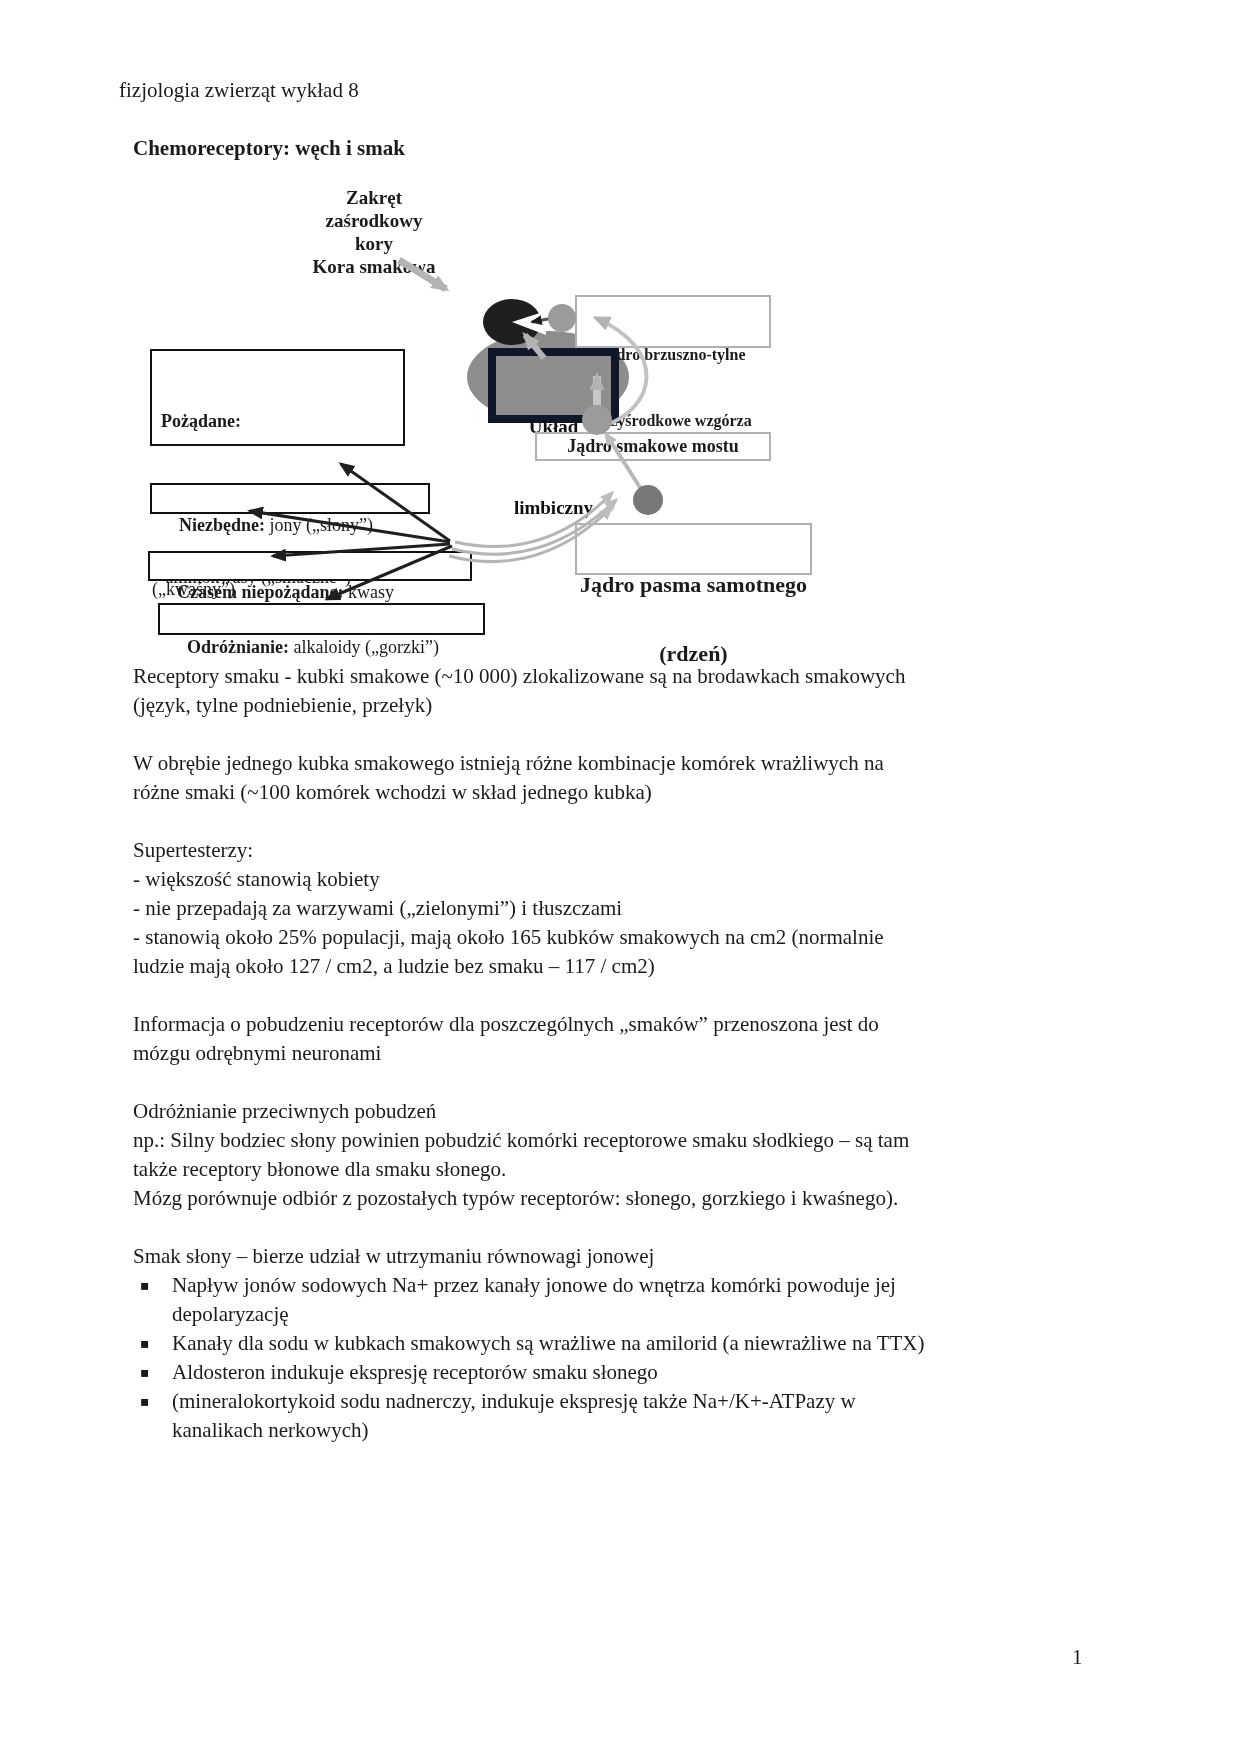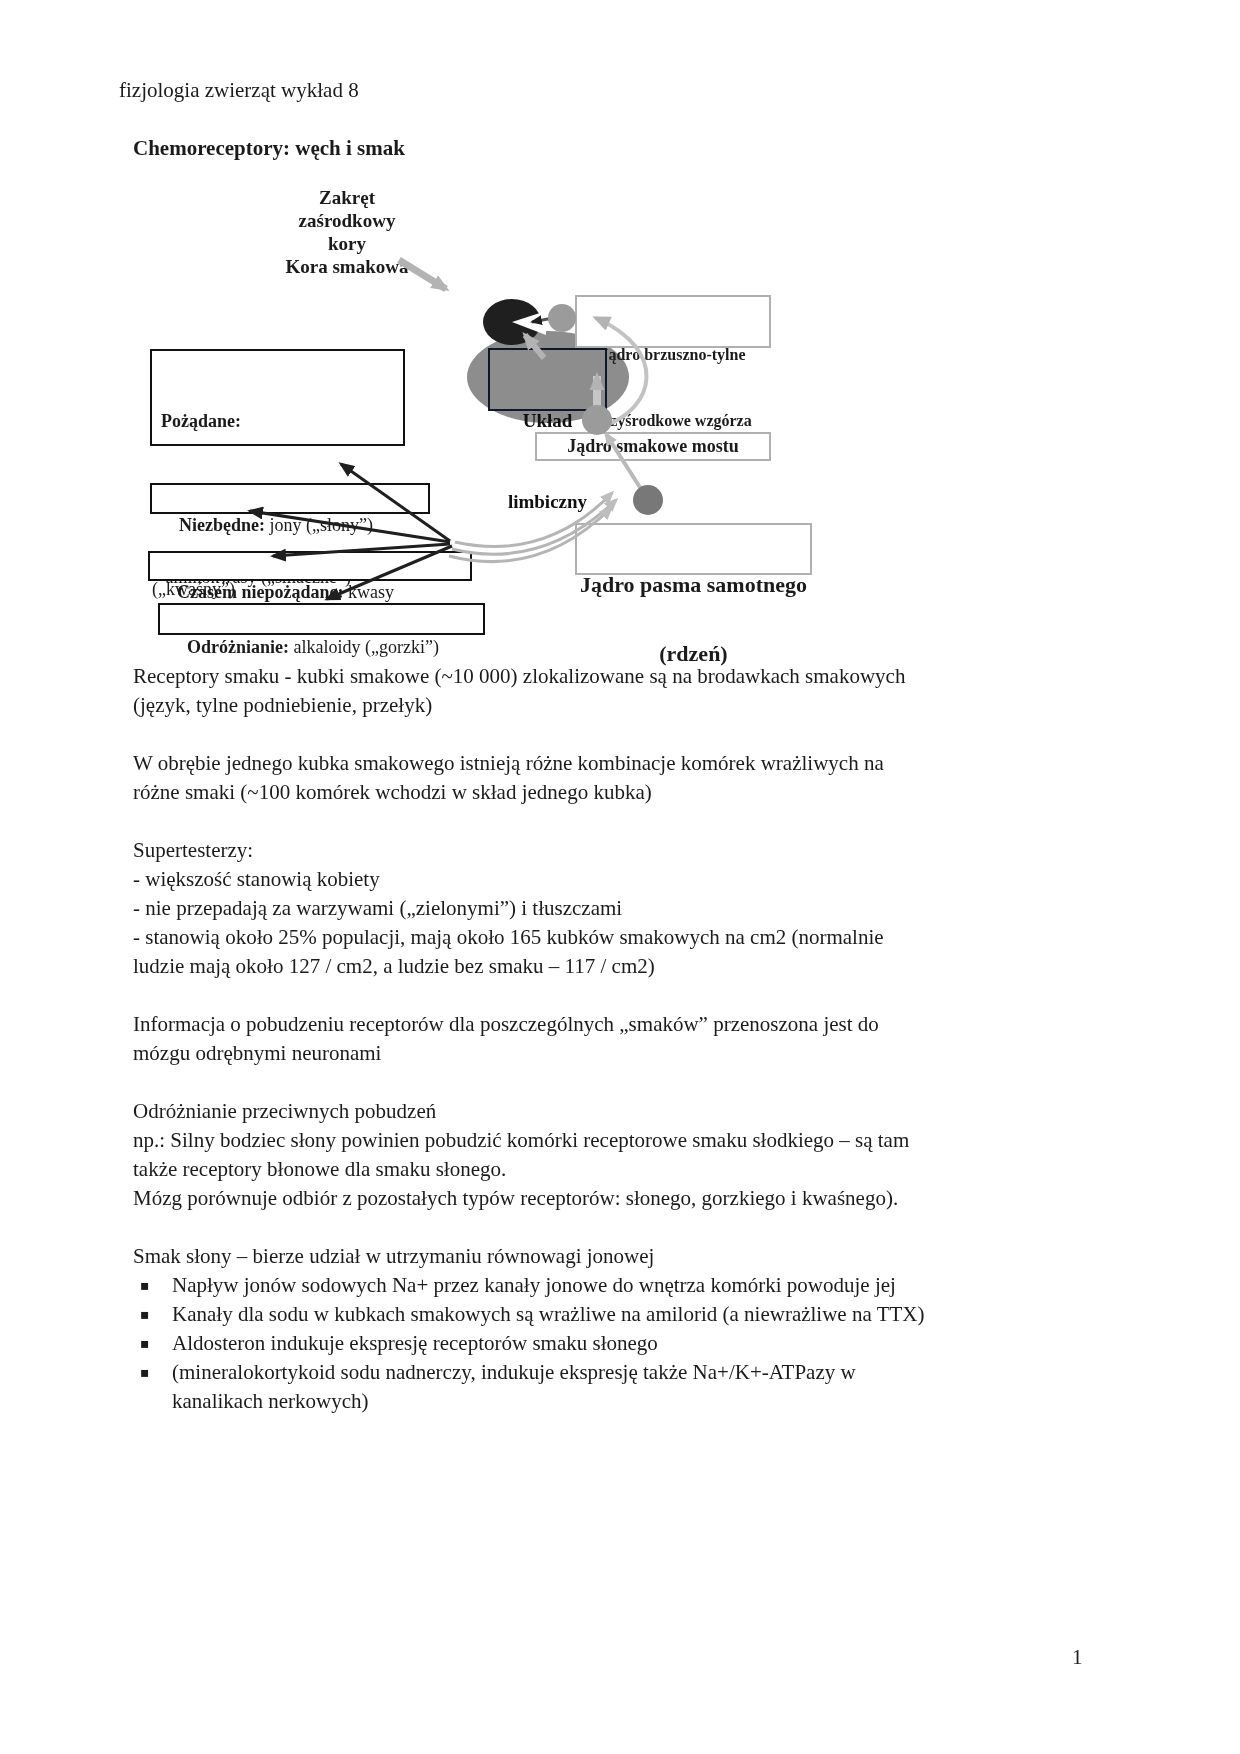--- a/index.html
+++ b/index.html
@@ -17,23 +17,23 @@
   .title{left:133px;top:136px;font-size:21px;font-weight:bold;}
 
   
   .svg-layer{left:0;top:0;width:1240px;height:660px;pointer-events:none;}
   .under{z-index:1;}
   .over{z-index:3;}
   .dbox{position:absolute;z-index:2;background:#fff;white-space:pre;}
   .leftbox{border:2px solid #111;font-size:18px;line-height:27px;padding:0 0 0 9px;}
   .rightbox{border:2px solid #b0b0b0;text-align:center;font-weight:bold;}
   .b{font-weight:bold;}
-  .cortex-label{left:269px;top:186px;width:156px;z-index:2;
+  .cortex-label{left:296px;top:186px;width:156px;z-index:2;
     text-align:center;font-weight:bold;font-size:19px;line-height:23px;}
-  .limbic{background:#8d8d8d;border:2px solid #0f172a;color:#101010;
+  .limbic{background:#8d8d8d;border:8px solid #0f172a;color:#101010;
     font-weight:bold;text-align:center;font-size:19px;line-height:27px;padding-top:3px;}
   .overflow-label{left:152px;top:579px;font-size:18px;z-index:2;text-align:center;}
 
   
   .body-block{left:133px;top:662px;width:1000px;font-size:21px;line-height:29px;z-index:2;}
   .bl{white-space:nowrap;height:29px;}
   .gap{height:29px;}
   .bullet-first{position:relative;padding-left:39px;}
   .bullet-cont{padding-left:39px;}
   .bullet-mark{position:absolute;left:7px;top:0;font-size:14px;
@@ -157,20 +157,21 @@
     <div class="bl">Odróżnianie przeciwnych pobudzeń</div>
     <div class="bl">np.: Silny bodziec słony powinien pobudzić komórki receptorowe smaku słodkiego – są tam</div>
     <div class="bl">także receptory błonowe dla smaku słonego.</div>
     <div class="bl">Mózg porównuje odbiór z pozostałych typów receptorów: słonego, gorzkiego i kwaśnego).</div>
     <div class="gap"></div>
     <div class="bl">Smak słony – bierze udział w utrzymaniu równowagi jonowej</div>
 
     <div class="bl bullet-first">
       <span class="bullet-mark">▪</span><span>Napływ jonów sodowych Na+ przez kanały jonowe do wnętrza komórki powoduje jej</span>
     </div>
+    <div class="bl bullet-cont">depolaryzację</div>
 
     <div class="bl bullet-first">
       <span class="bullet-mark">▪</span><span>Kanały dla sodu w kubkach smakowych są wrażliwe na amilorid (a niewrażliwe na TTX)</span>
     </div>
 
     <div class="bl bullet-first">
       <span class="bullet-mark">▪</span><span>Aldosteron indukuje ekspresję receptorów smaku słonego</span>
     </div>
 
     <div class="bl bullet-first">

